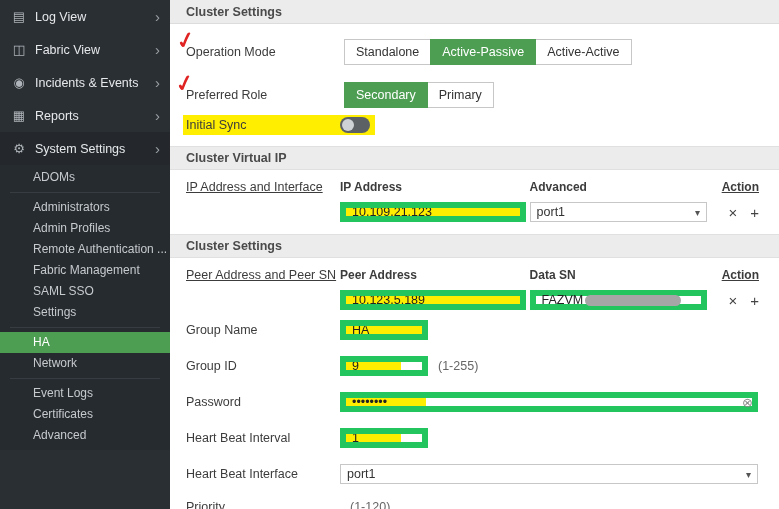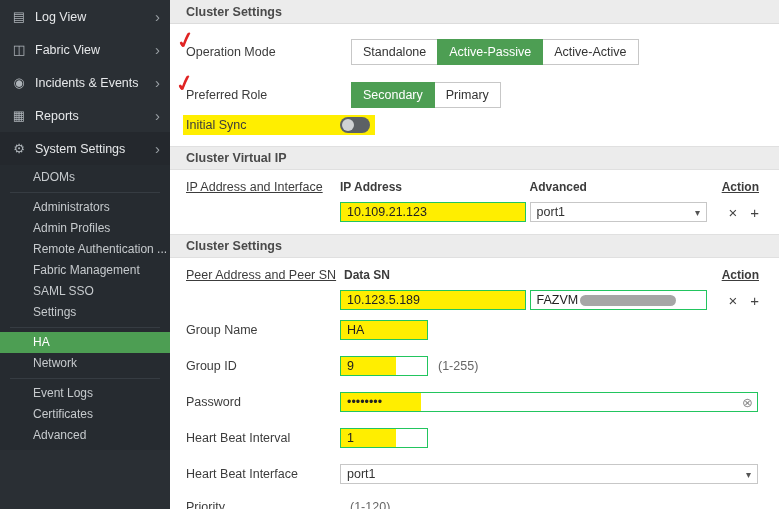--- a/index.html
+++ b/index.html
@@ -28,21 +28,21 @@
   .main { flex:1; background:#fff; position:relative; overflow:hidden; }
   .topbar { background:#ececec; border-bottom:1px solid #dcdcdc; padding:5px 16px 4px 16px; font-weight:600; color:#4a4a4a; }
   .secbar { background:#ececec; border-top:1px solid #e0e0e0; border-bottom:1px solid #e0e0e0; padding:4px 16px; font-weight:600; color:#4a4a4a; }
 
   .frow { display:flex; align-items:center; padding:2px 20px 2px 16px; position:relative; }
   .flabel { width:154px; flex-shrink:0; color:#3c3c3c; }
   .flabel.u { text-decoration:underline; }
   .hint { color:#666; margin-left:10px; }
 
   .inp {
-    height:20px; border:1px solid #22c55e; padding:0 6px; font-size:12.5px;
+    height:20px; border:6px solid #22c55e; padding:0 6px; font-size:12.5px;
     font-family:"Liberation Sans","DejaVu Sans",sans-serif; color:#222; background:#fff; outline:none;
   }
   .w-ip { width:186px; }
   .w-if { width:178px; }
   .w-sm { width:88px; }
   .w-full { width:418px; }
   .gap { width:4px; flex-shrink:0; }
 
   .hl-full { background:#ffee00; }
   .hl-55 { background:linear-gradient(to right,#ffee00 0 55px,#fff 55px); }
@@ -52,21 +52,21 @@
 
   .selectbox { display:flex; align-items:center; height:20px; border:1px solid #c7c7c7; padding:0 6px; cursor:pointer; background:#fff; }
   .selectbox .caret { margin-left:auto; color:#555; font-size:10px; }
 
   
   .seg { display:flex; }
   .seg .segbtn {
     border:1px solid #c7c7c7; background:#fff; color:#333; padding:5px 11px; font-size:12.5px;
     font-family:"Liberation Sans","DejaVu Sans",sans-serif; cursor:pointer; margin-left:-1px;
   }
-  .seg .segbtn:first-child { margin-left:11px; }
+  .seg .segbtn:first-child { margin-left:4px; }
   .seg .segbtn.on { background:#4d9e53; border-color:#4d9e53; color:#fff; position:relative; z-index:1; }
 
   
   .toggle { width:30px; height:16px; border-radius:8px; position:relative; cursor:pointer; flex-shrink:0; }
   .toggle.off { background:#5c6165; }
   .toggle.off .knob { left:2px; background:#cfd2d4; }
   .toggle.on { background:#4caf50; }
   .toggle.on .knob { right:2px; background:#fff; }
   .knob { position:absolute; top:2px; width:12px; height:12px; border-radius:50%; }
 
@@ -198,20 +198,21 @@
       <div class="action-icons">
         <button class="act-btn">×</button>
         <button class="act-btn">+</button>
       </div>
     </div>
 
     <div class="secbar mt10">Cluster Settings</div>
 
     <div class="frow mt8">
       <div class="flabel u">Peer Address and Peer SN</div>
+      <div class="colhead ch-ip">Peer Address</div>
       <div class="gap"></div>
       <div class="colhead ch-if">Data SN</div>
       <div class="colhead action-col">Action</div>
     </div>
     <div class="frow mt4">
       <div class="flabel"></div>
       <input class="inp w-ip hl-full" value="10.123.5.189" style="">
       <div class="gap"></div>
       <div class="inp w-if inputlike">
         <span>FAZVM</span>

